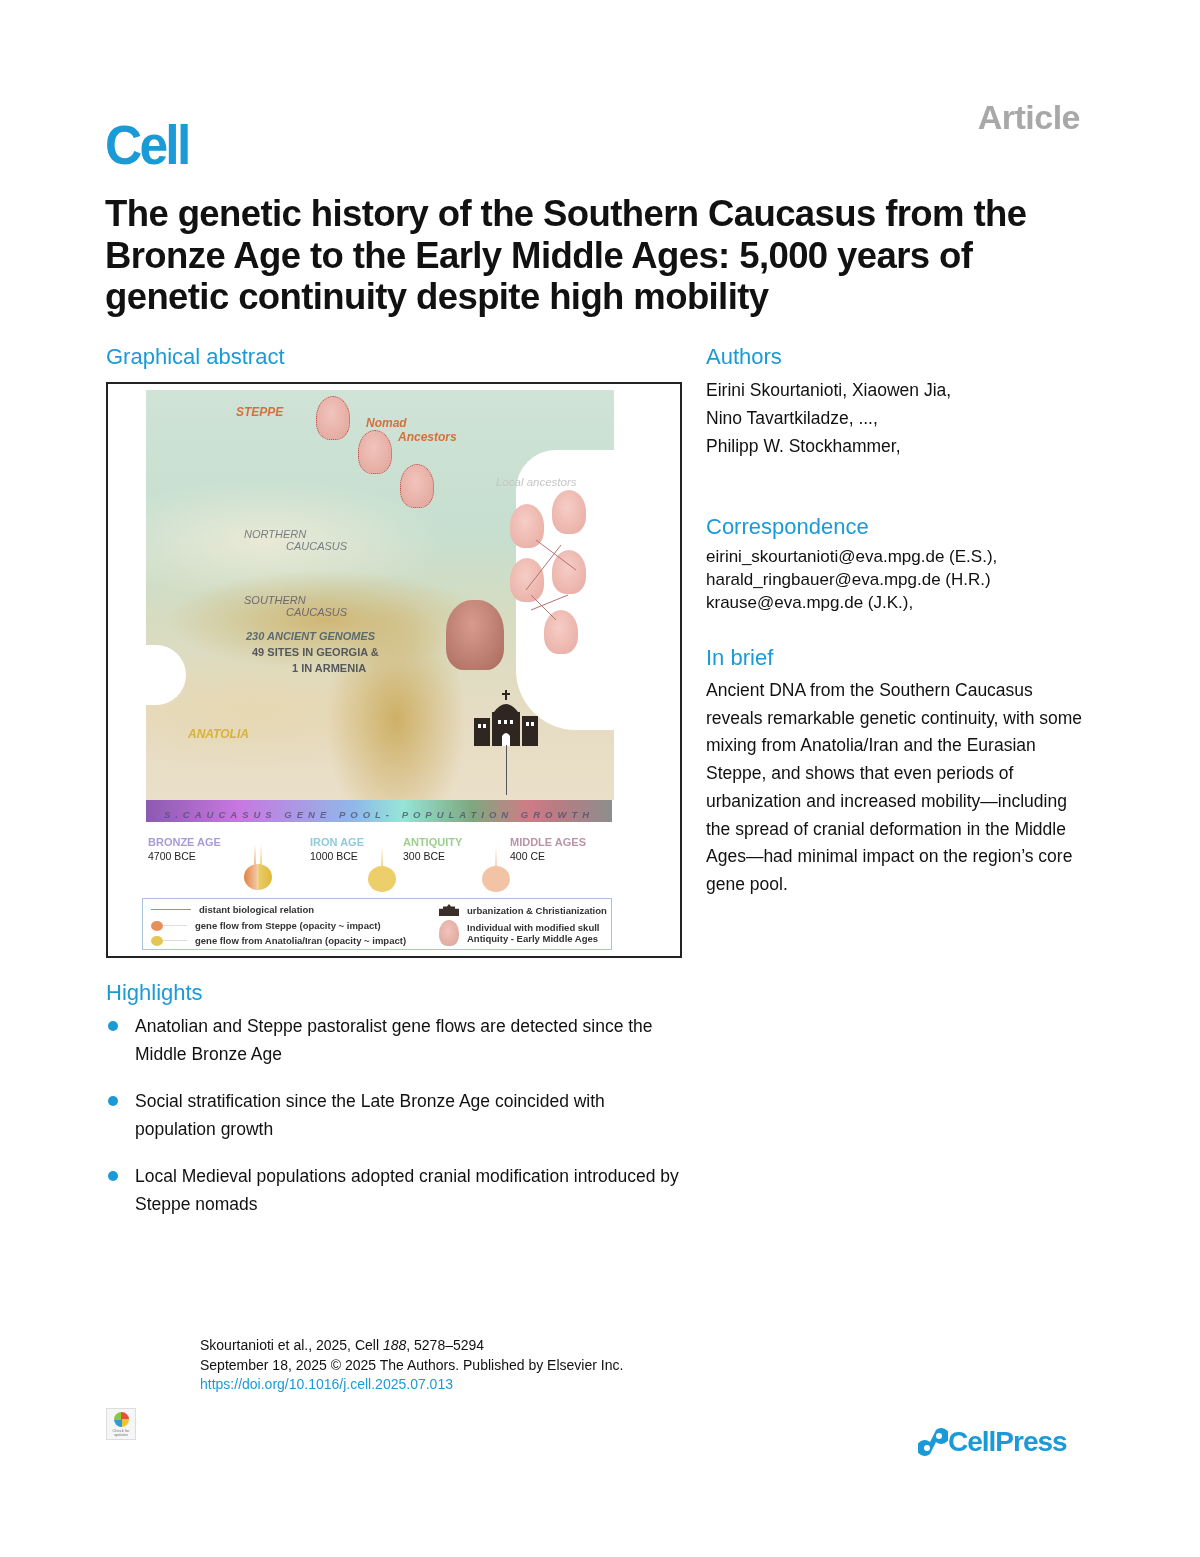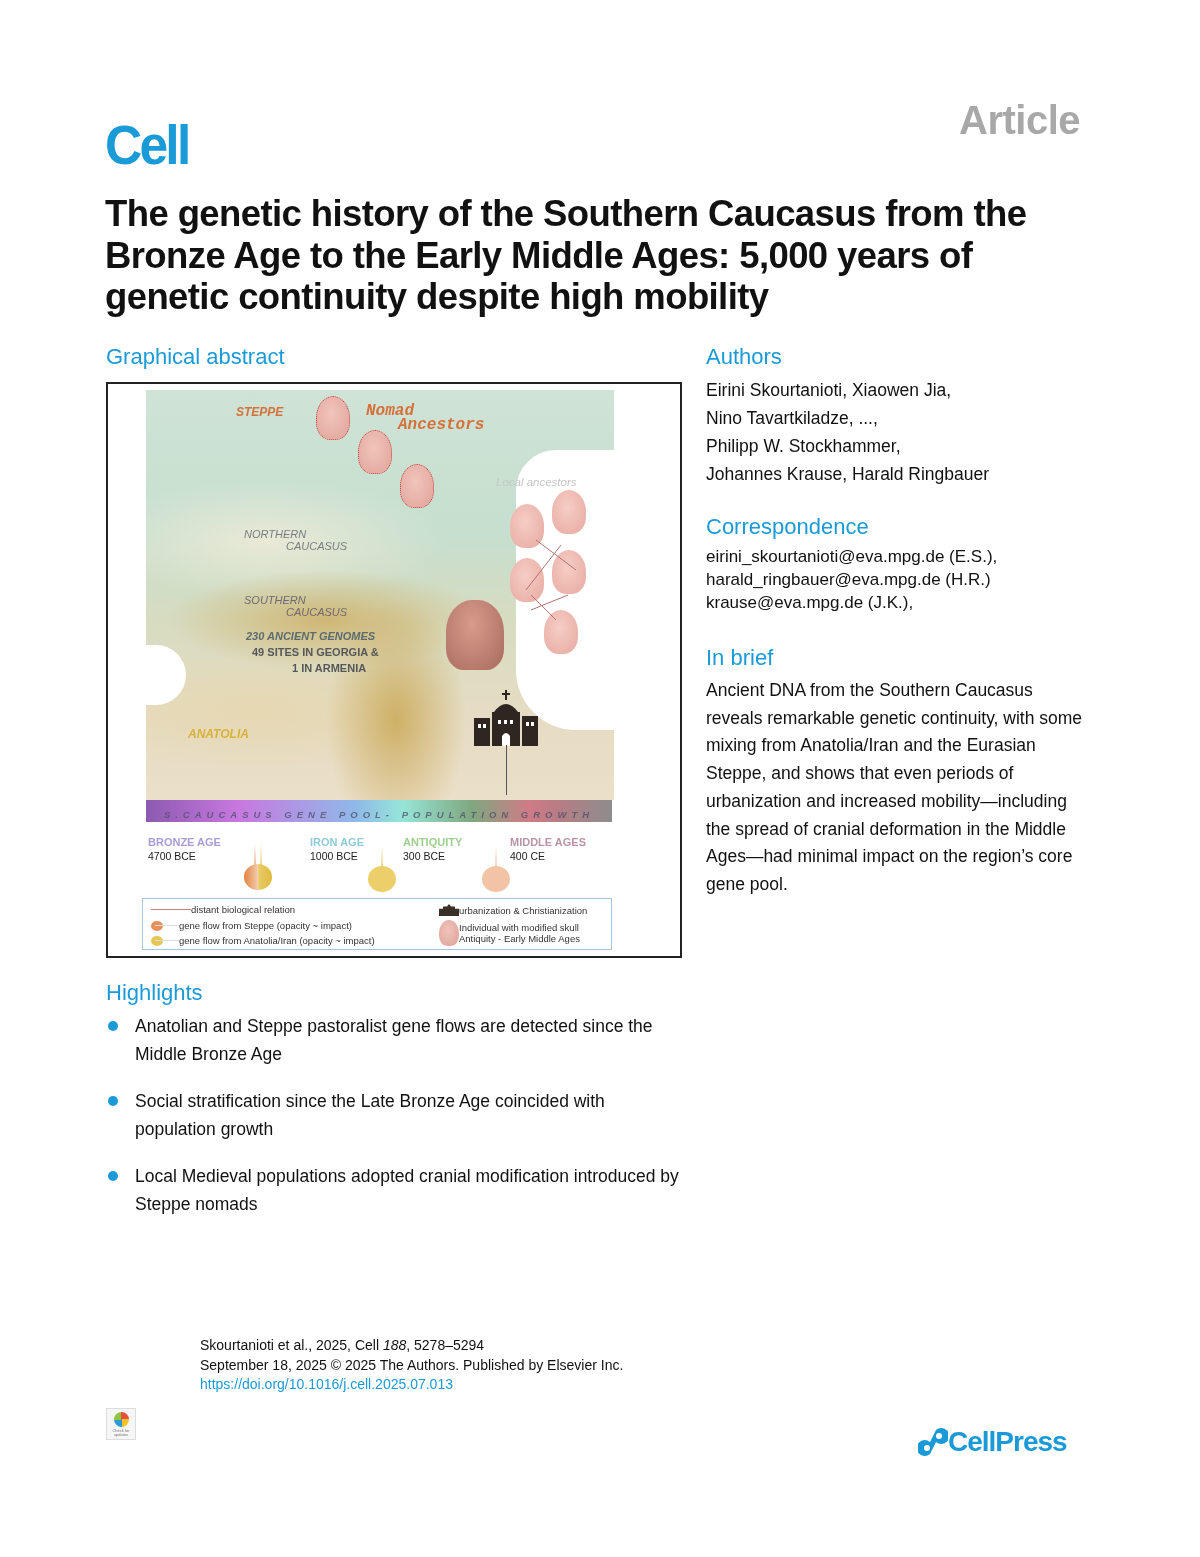--- a/index.html
+++ b/index.html
@@ -6,21 +6,21 @@
     body {
       width: 1200px; height: 1557px; background: #ffffff;
       font-family: "Liberation Sans", sans-serif; color: #111; position: relative; overflow: hidden;
     }
     .journal-logo {
       position: absolute; left: 105px; top: 112px;
       font-family: "Liberation Sans", sans-serif; font-weight: bold;
       font-size: 56px; color: #1a9ad6; letter-spacing: -3px; transform: scaleX(0.92); transform-origin: left;
     }
     .article-type {
-      position: absolute; right: 120px; top: 98px; font-size: 40px; font-weight: bold; color: #a8a8a8;
+      position: absolute; right: 120px; top: 98px; font-size: 34px; font-weight: bold; color: #a8a8a8;
       letter-spacing: -0.5px;
       text-align: center;
     }
     .title {
       position: absolute; left: 105px; top: 193px; width: 990px;
       font-size: 36.5px; font-weight: bold; line-height: 41.5px; color: #111; letter-spacing: -0.6px;
     }
     .section-head { color: #1a9ad6; font-size: 22px; font-weight: normal; }
     .ga-head { position: absolute; left: 106px; top: 344px; }
     .ga-box {
@@ -38,21 +38,21 @@
     }
     .sea-caspian {
       position: absolute; left: 370px; top: 60px; width: 110px; height: 280px; background: #fff;
       border-radius: 40px 0 0 60px;
     }
     .sea-black {
       position: absolute; left: 0px; top: 255px; width: 40px; height: 60px; background: #fff; border-radius: 0 30px 30px 0;
     }
     .map-label { position: absolute; font-style: italic; font-size: 11px; }
     .lbl-steppe { left: 90px; top: 15px; color: #d6703a; font-weight: bold; font-size: 12px; }
-    .lbl-nomad { left: 220px; top: 14px; color: #d6703a; font-weight: bold; font-size: 16px; line-height: 14px; font-family: Liberation Mono, monospace; }
+    .lbl-nomad { left: 220px; top: 26px; color: #d6703a; font-weight: bold; font-size: 12px; line-height: 14px; }
     .lbl-nomad span { display: block; }
     .lbl-nomad .l2 { padding-left: 32px; }
     .lbl-local { left: 350px; top: 86px; color: #c6c6c6; font-size: 11.5px; z-index: 2; }
     .lbl-north { left: 98px; top: 138px; color: #777e82; line-height: 12px; }
     .lbl-north .l2, .lbl-south .l2 { padding-left: 42px; display: block; }
     .lbl-south { left: 98px; top: 204px; color: #6f6870; line-height: 12px; }
     .lbl-genomes { left: 100px; top: 238px; color: #5b6b6e; font-weight: bold; font-size: 11px; line-height: 16px; }
     .lbl-genomes span { display: block; font-style: normal; color: #55585a; }
     .lbl-genomes .g2 { padding-left: 6px; }
     .lbl-genomes .g3 { padding-left: 46px; }
@@ -83,21 +83,21 @@
     .period { position: absolute; top: 452px; font-size: 11px; }
     .period .p-name { font-weight: bold; display: block; }
     .period .p-date { color: #222; display: block; margin-top: 2px; font-size: 10.5px; }
     .drop { position: absolute; width: 36px; height: 46px; }
     .drop .stem { position: absolute; left: 17px; top: 0; width: 2px; height: 30px; }
     .drop .bulb { position: absolute; left: 4px; top: 20px; width: 28px; height: 26px; border-radius: 50% 50% 50% 50%; }
     .legend {
       position: absolute; left: 34px; top: 514px; width: 470px; height: 52px;
       border: 1px solid #a9c3de; font-size: 9.5px; color: #333;
     }
-    .leg-row { position: absolute; display: flex; align-items: center; gap: 0; }
+    .leg-row { position: absolute; display: flex; align-items: center; gap: 8px; font-weight: bold; }
     .leg-swatch-line { width: 40px; height: 1px; background: #c8807e; }
     .leg-dot { width: 12px; height: 10px; border-radius: 50%; }
     .leg-tail { width: 24px; height: 1px; background: #ddd; margin-left: -8px; }
     .leg-church { width: 20px; height: 12px; background: #3b2f2a; clip-path: polygon(0 100%,0 40%,20% 40%,20% 20%,40% 20%,50% 0,60% 20%,80% 20%,80% 40%,100% 40%,100% 100%); }
     .leg-head { width: 20px; height: 26px; border-radius: 50% 50% 40% 40%; background: radial-gradient(ellipse at 45% 40%, #f1c4bc, #dba196); }
     .right-col { position: absolute; left: 706px; width: 380px; }
     .authors-head { top: 344px; }
     .authors-text { top: 376px; font-size: 17.5px; line-height: 28px; color: #111; }
     .corr-head { top: 514px; }
     .corr-text { top: 545px; font-size: 17px; line-height: 23px; }
@@ -252,21 +252,20 @@
       </div>
     </div>
   </div>
 </div>
 
 <h2 class="section-head right-col authors-head" style="position:absolute;">Authors</h2>
 <div class="right-col authors-text" style="position:absolute;">
   <div>Eirini Skourtanioti, Xiaowen Jia,</div>
   <div>Nino Tavartkiladze, ...,</div>
   <div>Philipp W. Stockhammer,</div>
-  <div>Johannes Krause, Harald Ringbauer</div>
 </div>
 
 <h2 class="section-head right-col corr-head" style="position:absolute;">Correspondence</h2>
 <div class="right-col corr-text" style="position:absolute;">
   <div>eirini_skourtanioti@eva.mpg.de (E.S.),</div>
   <div>harald_ringbauer@eva.mpg.de (H.R.)</div>
   <div>krause@eva.mpg.de (J.K.),</div>
 </div>
 
 <h2 class="section-head right-col brief-head" style="position:absolute;">In brief</h2>

